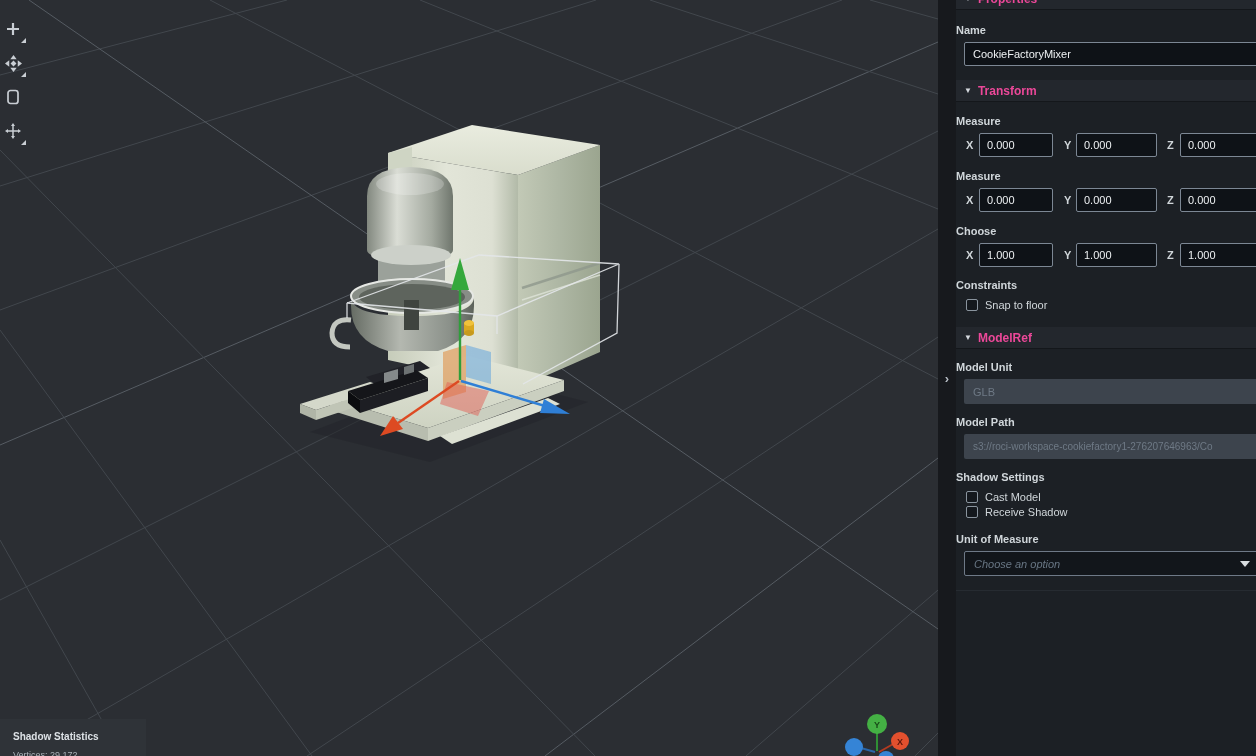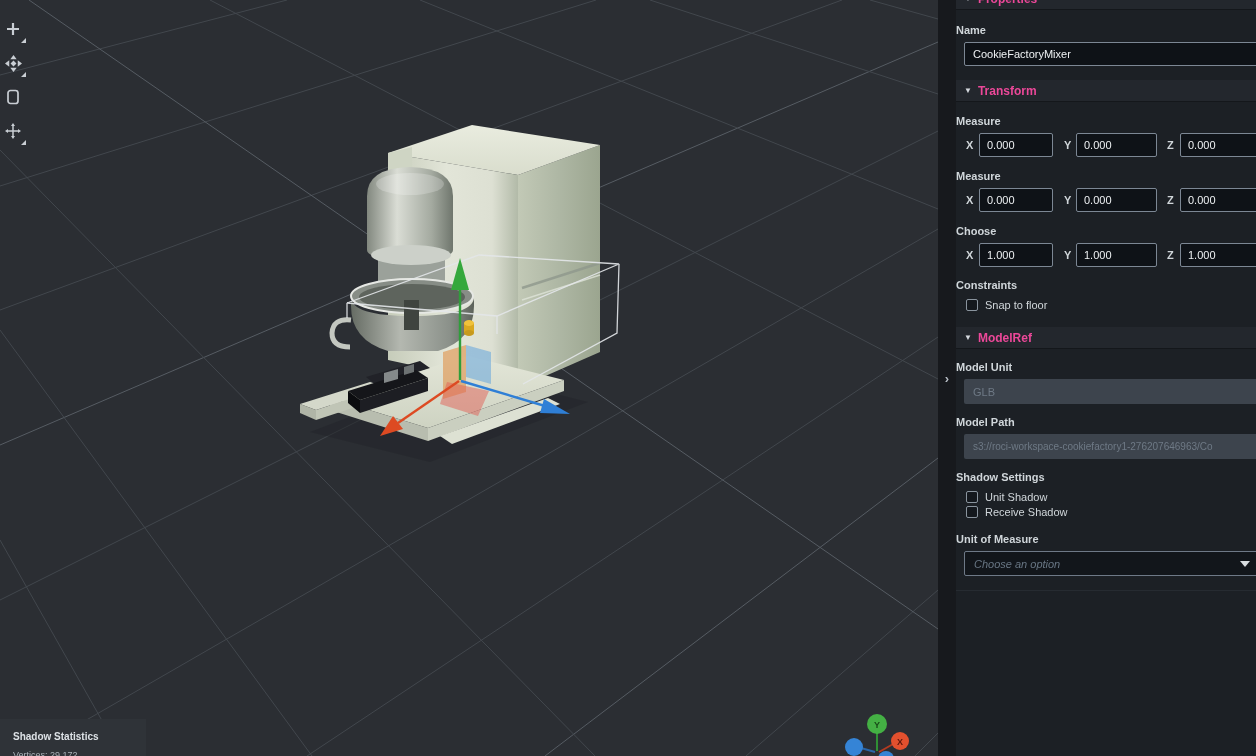--- a/index.html
+++ b/index.html
@@ -312,21 +312,21 @@
 
     <div class="f-label" style="top:361px;">Model Unit</div>
     <div class="dis-input norm" style="top:379px;">GLB</div>
 
     <div class="f-label" style="top:416px;">Model Path</div>
     <div class="dis-input small" style="top:434px;">s3://roci-workspace-cookiefactory1-276207646963/Co</div>
 
     <div class="f-label" style="top:471px;">Shadow Settings</div>
     <div class="chk-row" style="top:490px;">
       <span class="chk"></span>
-      <span class="chk-label">Unit Shadow</span>
+      <span class="chk-label">Cast Model</span>
     </div>
     <div class="chk-row" style="top:505px;">
       <span class="chk"></span>
       <span class="chk-label">Receive Shadow</span>
     </div>
 
     <div class="f-label" style="top:533px;">Unit of Measure</div>
     <div class="dropdown" style="top:551px;">
       <span class="ph">Choose an option</span>
       <span class="caret"></span>

